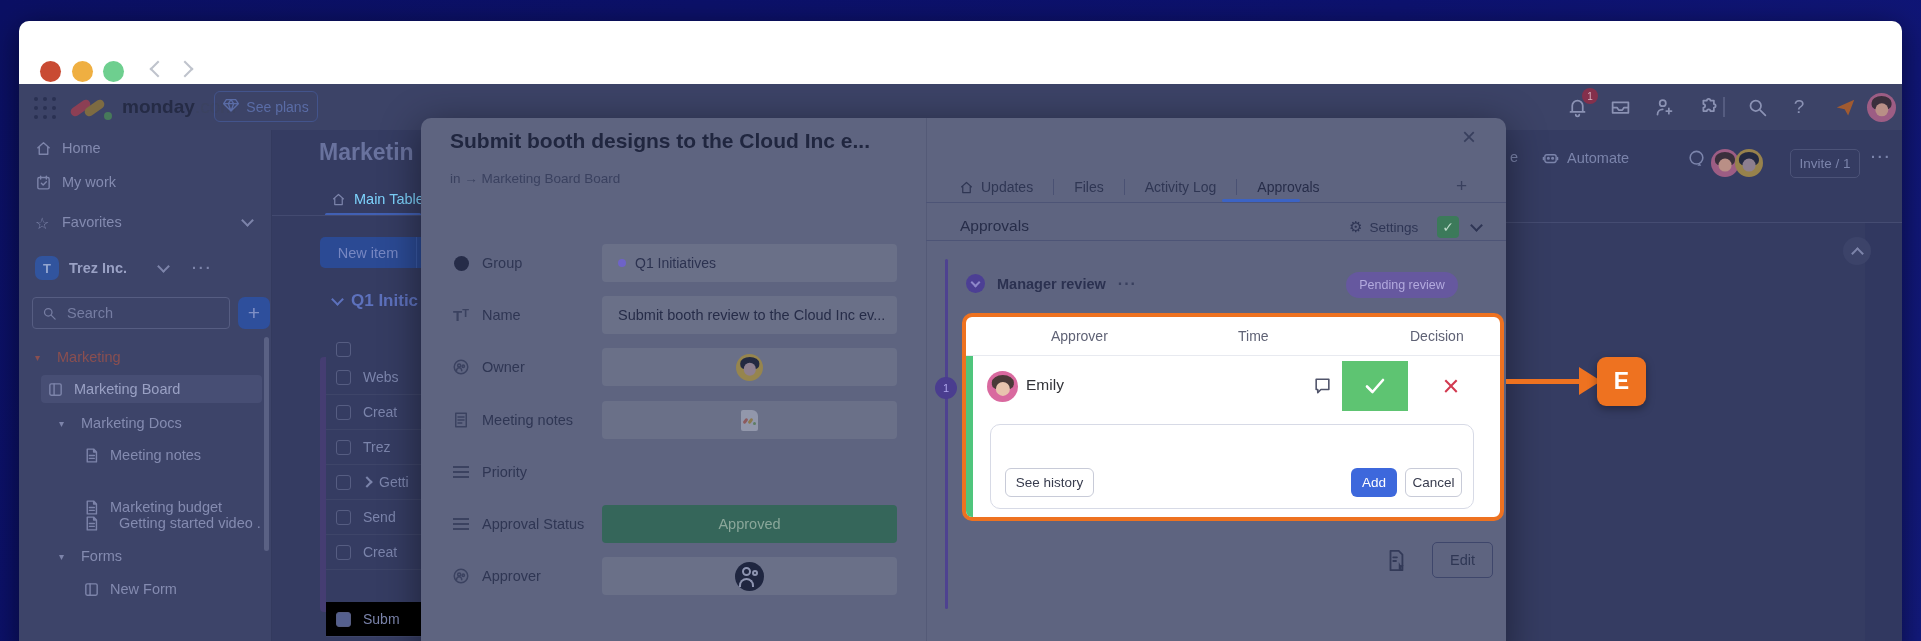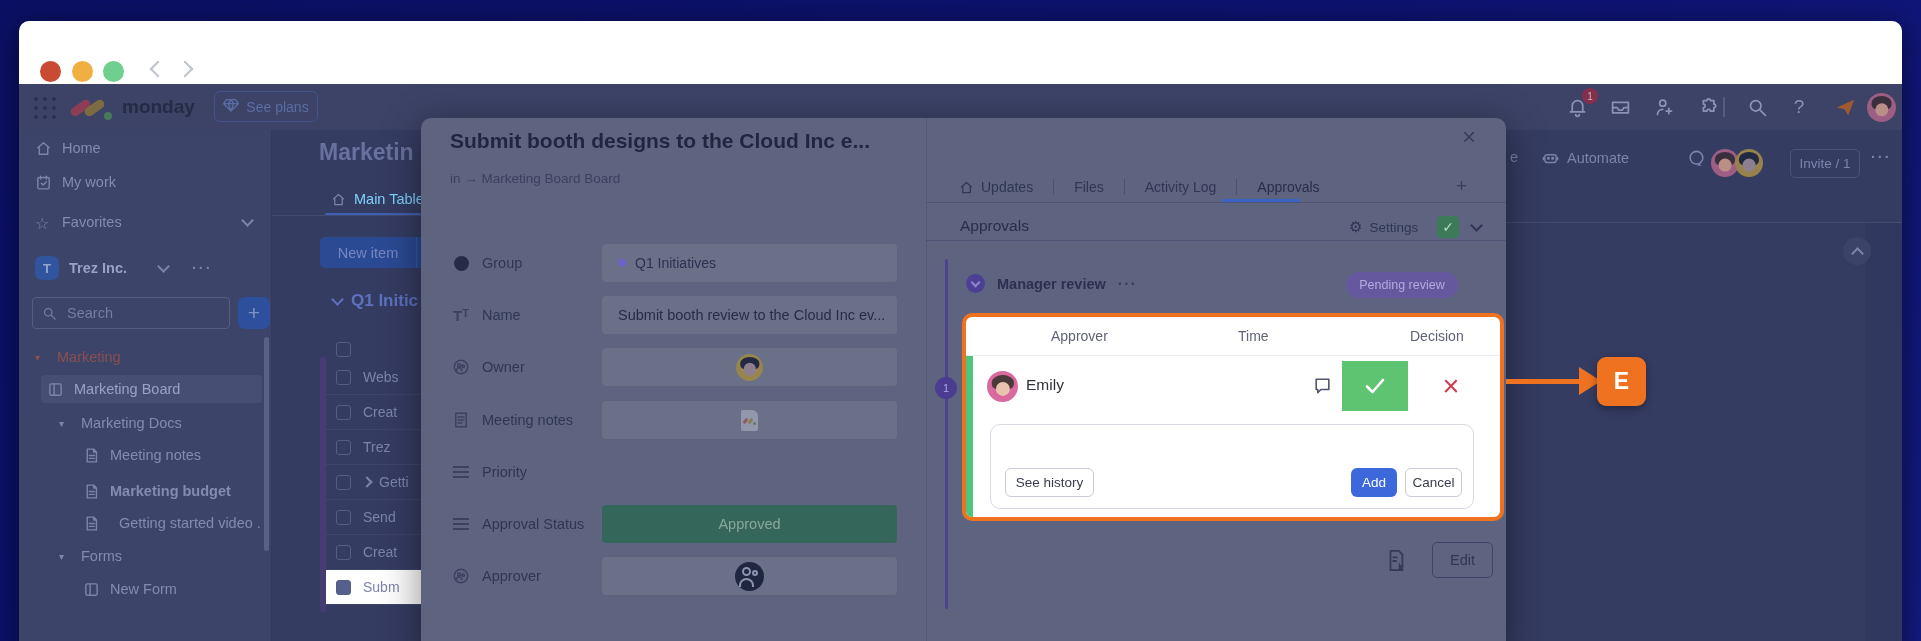--- a/index.html
+++ b/index.html
@@ -46,21 +46,21 @@
   .tab-main .icn{display:flex;}
   .tab-underline{position:absolute;left:306px;top:192px;width:96px;height:3px;background:#40straight;background:#4160b4;border-radius:2px;}
   .board-topline{position:absolute;left:253px;top:194px;width:150px;height:1px;background:#434a70;}
   .newitem{position:absolute;left:301px;top:216px;width:124px;height:31px;background:#2b4a94;border-radius:5px;display:flex;align-items:center;color:#7787c2;font-size:14.5px;}
   .newitem .lbl{flex:1;text-align:center;}
   .newitem .dd{width:28px;height:100%;border-left:1px solid #3a5aa6;display:flex;align-items:center;justify-content:center;}
   .group-title{position:absolute;left:314px;top:270px;display:flex;align-items:center;gap:9px;color:#5d71bd;font-weight:bold;font-size:17px;}
   .group-stripe{position:absolute;left:301px;top:336px;width:6px;height:255px;background:#453d72;border-radius:4px 0 0 4px;}
   .brow{position:absolute;left:307px;width:95px;height:35px;border-bottom:1px solid #3e4569;display:flex;align-items:center;color:#7b84ab;font-size:14px;}
   .brow .cb{width:15px;height:15px;border:1.5px solid #565d82;border-radius:3px;margin:0 12px 0 10px;flex:0 0 auto;}
-  .brow.sel{background:#ffffff;}
+  .brow.sel{background:#000000;margin-top:32px;}
   .rarrow{width:8px;height:8px;border-top:2px solid #7b84ab;border-right:2px solid #7b84ab;transform:rotate(45deg);margin-right:8px;}
   .bh-right{position:absolute;top:128px;color:#7b84ab;font-size:14.5px;display:flex;align-items:center;}
   .invite{position:absolute;left:1771px;top:128px;width:70px;height:29px;border:1px solid #4c5378;border-radius:5px;color:#7b84ab;font-size:13.5px;display:flex;align-items:center;justify-content:center;}
   .right-line{position:absolute;left:1487px;top:201px;width:396px;height:1px;background:#454c72;}
   .rdark{position:absolute;left:1846px;top:202px;width:37px;bottom:0;background:#313860;}
   .collapse{position:absolute;left:1824px;top:216px;width:28px;height:28px;border-radius:50%;background:#3c4369;display:flex;align-items:center;justify-content:center;}
   .collapse i{width:9px;height:9px;border-top:2px solid #7d84aa;border-right:2px solid #7d84aa;transform:rotate(-45deg);margin-top:4px;}
   
   .modal{position:absolute;left:402px;top:97px;width:1085px;bottom:0;background:#5e6480;border-radius:10px 10px 0 0;box-shadow:0 8px 40px rgba(0,0,0,.45);}
   .m-close{position:absolute;left:1443px;top:104px;font-size:24px;color:#383f5d;line-height:1;}
@@ -256,21 +256,21 @@
       <span>Marketing Docs</span>
     </div>
     <div class="side-item" style="top:420px;left:58px;width:185px;">
       <span class="icn">
           <svg viewBox="0 0 24 24">
             <path d="M6 3 H15 L19 7 V21 H6 Z M15 3 V7 H19 M9 12 H16 M9 16 H16"></path>
           </svg>
         </span>
       <span>Meeting notes</span>
     </div>
-    <div class="side-item" style="top:456px;left:58px;width:185px;font-weight:bold;">
+    <div class="side-item" style="top:472px;left:58px;width:185px;">
       <span class="icn">
           <svg viewBox="0 0 24 24">
             <path d="M6 3 H15 L19 7 V21 H6 Z M15 3 V7 H19 M9 12 H16 M9 16 H16"></path>
           </svg>
         </span>
       <span>Marketing budget</span>
     </div>
     <div class="side-item" style="top:488px;left:58px;width:185px;">
       <span class="icn">
           <svg viewBox="0 0 24 24">

